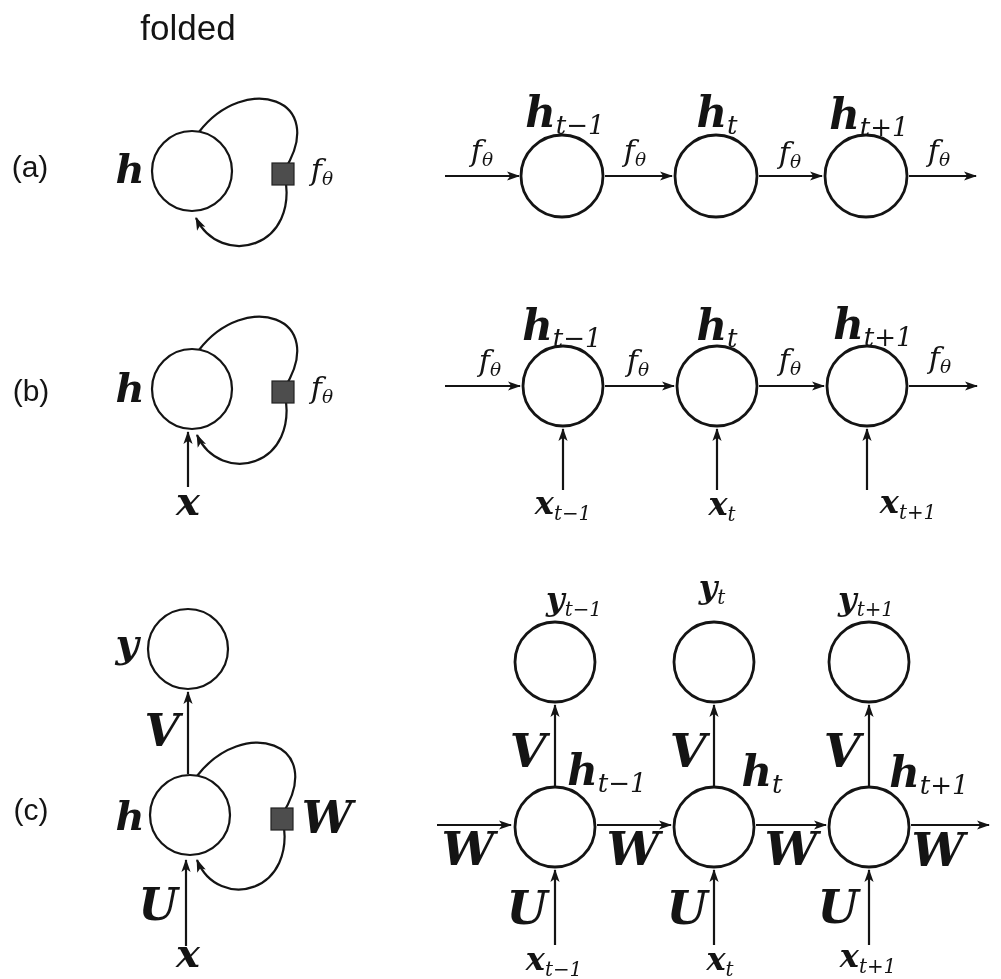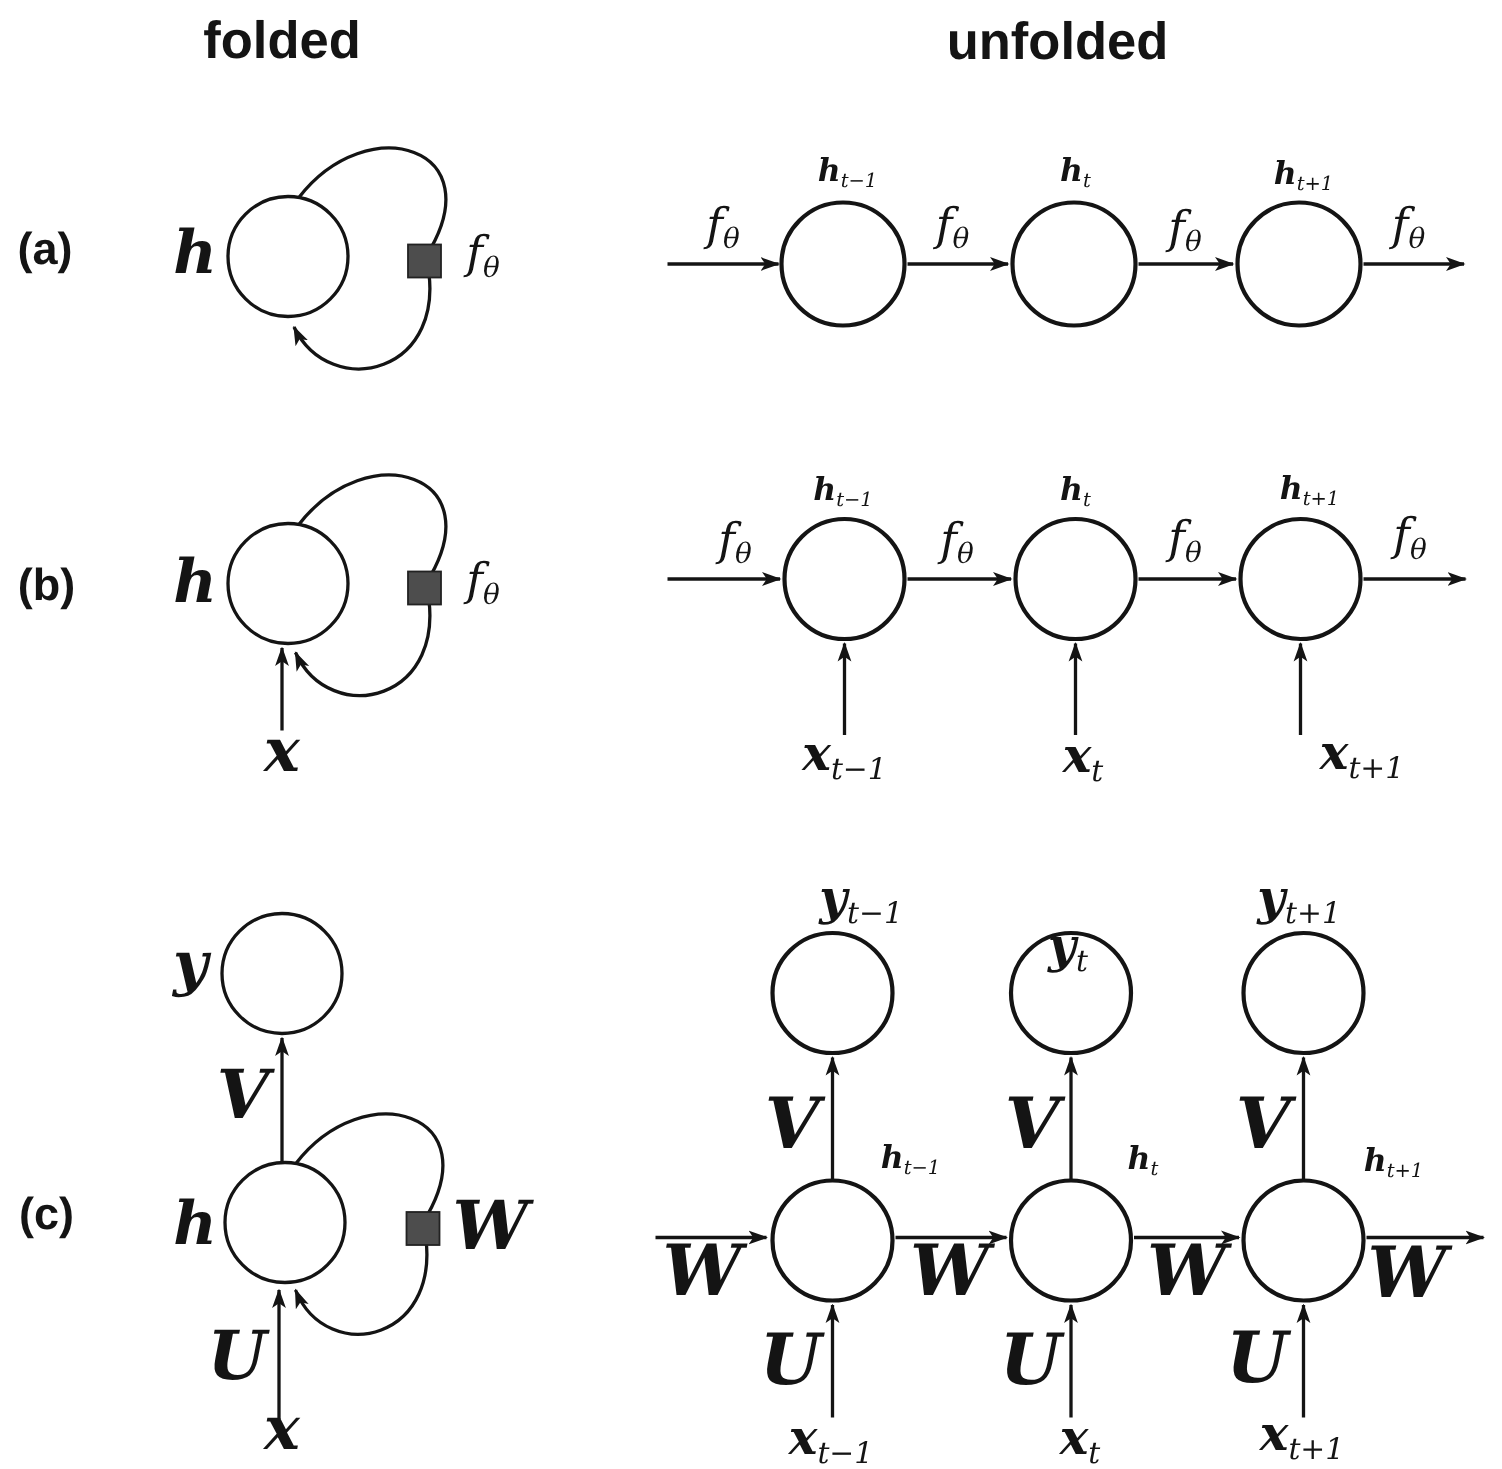--- a/index.html
+++ b/index.html
@@ -1,30 +1,30 @@
 <!DOCTYPE html>
 <html><head>
 <meta charset="utf-8">
 <style>
   html,body{margin:0;padding:0;background:#ffffff;}
   #canvas{position:relative;width:1001px;height:979px;background:#ffffff;overflow:hidden;
           font-family:"Liberation Sans",sans-serif;color:#141414;}
   #diagram-svg{position:absolute;left:0;top:0;}
   .lbl{position:absolute;transform:translate(-50%,-50%);white-space:nowrap;color:#141414;line-height:1;}
-  .sans{font-family:"Liberation Sans",sans-serif;font-weight:bold;}
+  .sans{font-family:"Liberation Sans",sans-serif;}
   .math{font-family:"DejaVu Serif",serif;font-style:italic;}
   .bold{font-weight:bold;}
   .sub{font-family:"DejaVu Serif",serif;font-style:italic;font-weight:normal;
        font-size:0.62em;vertical-align:-0.30em;}
   .s-hdr{font-size:35px;}
   .s-rowlab{font-size:30px;}
   .s-fold{font-size:40px;}
   .s-foldw{font-size:45px;}
   .s-f{font-size:30px;}
-  .s-node{font-size:21px;}
+  .s-node{font-size:42px;}
   .s-x{font-size:32px;}
   .s-uw{font-size:47px;}
 </style>
 </head>
 <body>
 
 <div id="canvas">
 
   <svg id="diagram-svg" width="1001" height="979" viewBox="0 0 1001 979">
     <defs>
@@ -80,21 +80,20 @@
     <circle cx="869" cy="827" r="40" fill="#ffffff" stroke="#141414" stroke-width="2.8"></circle>
     <line x1="555" y1="786" x2="555" y2="705" stroke="#141414" stroke-width="2.2" marker-end="url(#arr)"></line>
     <line x1="714" y1="786" x2="714" y2="705" stroke="#141414" stroke-width="2.2" marker-end="url(#arr)"></line>
     <line x1="869" y1="786" x2="869" y2="705" stroke="#141414" stroke-width="2.2" marker-end="url(#arr)"></line>
     <line x1="555" y1="945" x2="555" y2="870" stroke="#141414" stroke-width="2.2" marker-end="url(#arr)"></line>
     <line x1="714" y1="945" x2="714" y2="870" stroke="#141414" stroke-width="2.2" marker-end="url(#arr)"></line>
     <line x1="869" y1="945" x2="869" y2="870" stroke="#141414" stroke-width="2.2" marker-end="url(#arr)"></line>
   </svg>
 
   <span class="lbl sans s-hdr" style="left:188px;top:27px">folded</span>
-  <span class="lbl sans s-hdr" style="left:705px;top:28px">unfolded</span>
 
   <span class="lbl sans s-rowlab" style="left:30px;top:167px">(a)</span>
   <span class="lbl sans s-rowlab" style="left:31px;top:391px">(b)</span>
   <span class="lbl sans s-rowlab" style="left:31px;top:810px">(c)</span>
 
   <span class="lbl math bold s-fold" style="left:130px;top:169px">h</span>
   <span class="lbl s-f" style="left:322px;top:172px"><span class="math">f</span><span class="sub">θ</span></span>
 
   <span class="lbl s-f" style="left:482px;top:153px"><span class="math">f</span><span class="sub">θ</span></span>
   <span class="lbl s-f" style="left:635px;top:153px"><span class="math">f</span><span class="sub">θ</span></span>
@@ -123,21 +122,21 @@
   <span class="lbl s-x" style="left:908px;top:504px"><span class="math bold">x</span><span class="sub">t+1</span></span>
 
   <span class="lbl math bold s-fold" style="left:127px;top:643px">y</span>
   <span class="lbl math bold s-foldw" style="left:162px;top:730px">V</span>
   <span class="lbl math bold s-fold" style="left:130px;top:816px">h</span>
   <span class="lbl math bold s-foldw" style="left:327px;top:817px">W</span>
   <span class="lbl math bold s-foldw" style="left:158px;top:904px">U</span>
   <span class="lbl math bold s-fold" style="left:188px;top:953px">x</span>
 
   <span class="lbl s-x" style="left:574px;top:601px"><span class="math bold">y</span><span class="sub">t−1</span></span>
-  <span class="lbl s-x" style="left:712px;top:633px"><span class="math bold">y</span><span class="sub">t</span></span>
+  <span class="lbl s-x" style="left:712px;top:589px"><span class="math bold">y</span><span class="sub">t</span></span>
   <span class="lbl s-x" style="left:866px;top:601px"><span class="math bold">y</span><span class="sub">t+1</span></span>
 
   <span class="lbl math bold s-uw" style="left:528px;top:750px">V</span>
   <span class="lbl math bold s-uw" style="left:688px;top:750px">V</span>
   <span class="lbl math bold s-uw" style="left:842px;top:750px">V</span>
 
   <span class="lbl s-node" style="left:607px;top:773px"><span class="math bold">h</span><span class="sub">t−1</span></span>
   <span class="lbl s-node" style="left:762px;top:774px"><span class="math bold">h</span><span class="sub">t</span></span>
   <span class="lbl s-node" style="left:929px;top:775px"><span class="math bold">h</span><span class="sub">t+1</span></span>
 

